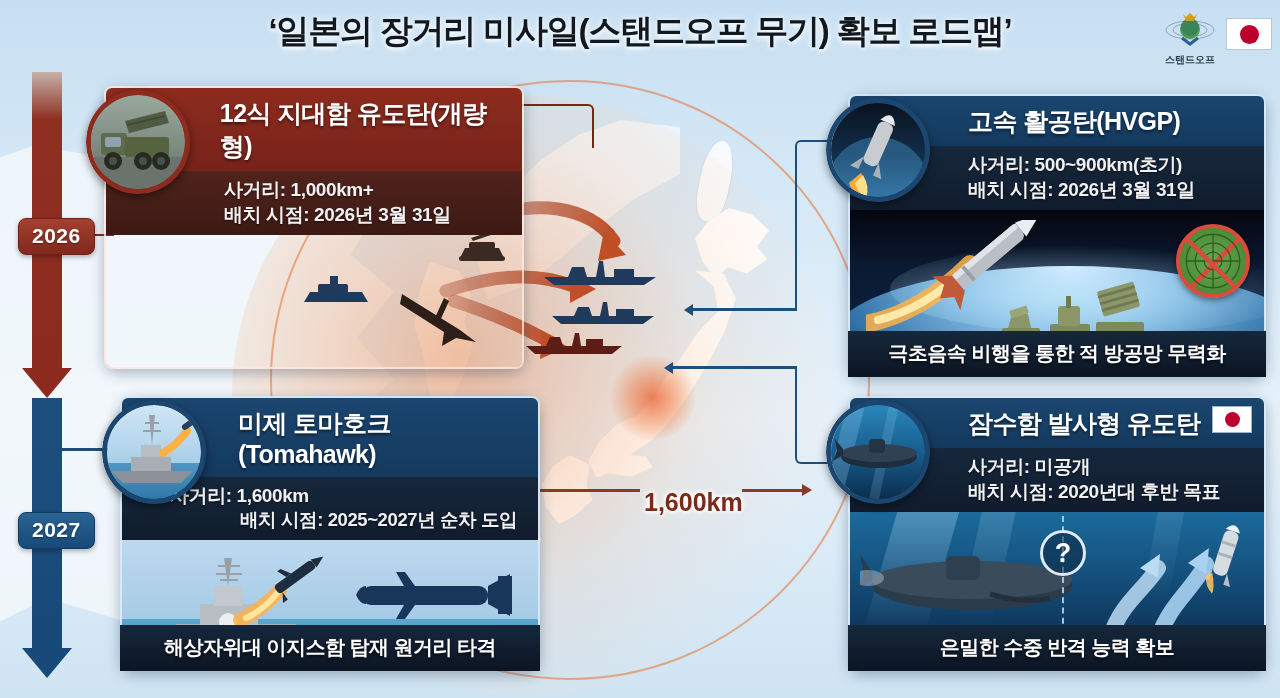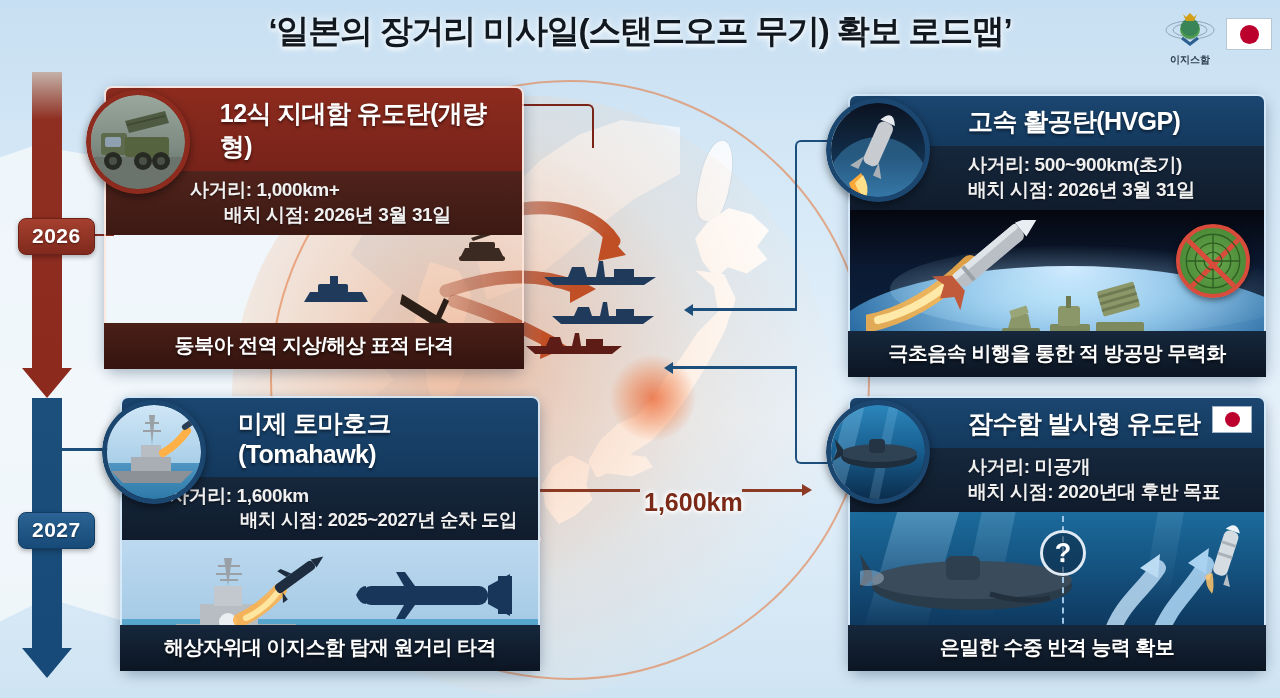--- a/index.html
+++ b/index.html
@@ -223,21 +223,21 @@
 
   <div id="logo-wrap">
     <svg width="52" height="40" viewBox="0 0 52 40">
       <ellipse cx="26" cy="22" rx="24" ry="9" fill="none" stroke="#8fa6b8" stroke-width="1"></ellipse>
       <ellipse cx="26" cy="22" rx="17" ry="6.5" fill="none" stroke="#8fa6b8" stroke-width="1"></ellipse>
       <circle cx="26" cy="21" r="10" fill="#4e9a4e"></circle>
       <circle cx="26" cy="19" r="9" fill="#2f7a5c" opacity=".65"></circle>
       <path d="M19 6 l3 7 h8 l3-7 -3 3 -4 -4 -4 4z" fill="#d2a016"></path>
       <path d="M18 30 l8 6 l8 -6" fill="none" stroke="#2b5f8f" stroke-width="3"></path>
     </svg>
-    <div id="logo-txt">이지스함</div>
+    <div id="logo-txt">스탠드오프</div>
   </div>
   <div id="jp-flag">
       <div class="disc"></div>
     </div>
 
   <div class="tl-arrow" id="tl-2026">
     <div class="tl-shaft"></div>
       <div class="tl-head"></div>
   </div>
   <div class="tl-arrow" id="tl-2027">
@@ -323,25 +323,24 @@
     <rect x="30" y="4" width="8" height="9" fill="#203a5c"></rect>
   </svg>
 
   <div class="card red" style="left:104px;top:86px;width:420px;height:283px;">
     <div class="card-inner" style="height:100%;">
       <div class="hdr">
         <span class="hdr-pad" style="width:118px;"></span>
         <span>12식 지대함 유도탄(개량형)</span>
       </div>
       <div class="sub">
-        <div style="padding-left:84px;">사거리: 1,000km+</div>
+        <div style="padding-left:118px;">사거리: 1,000km+</div>
         <div style="padding-left:118px;">배치 시점: 2026년 3월 31일</div>
       </div>
       <div class="media" style="height:140px;background:transparent;"></div>
-      <div class="cap" style="position:absolute;left:0;right:0;bottom:0;">동북아 전역 지상/해상 표적 타격</div>
     </div>
 
     <div class="thumb" style="left:-18px;top:4px;">
       <div class="fill" style="background:linear-gradient(180deg,#9aa79c 0%,#7d8b82 55%,#5f6b63 100%);">
         <svg viewBox="0 0 94 94" width="94" height="94">
           <rect x="0" y="62" width="94" height="32" fill="#6a746c"></rect>
           <path d="M34 26 l40 -10 l4 12 l-40 10z" fill="#4e5a42"></path>
           <path d="M36 30 l38 -9" stroke="#3d4734" stroke-width="1.5"></path>
           <rect x="10" y="38" width="26" height="22" rx="3" fill="#5d6a4c"></rect>
           <rect x="14" y="42" width="16" height="10" rx="2" fill="#8fa0b0"></rect>

